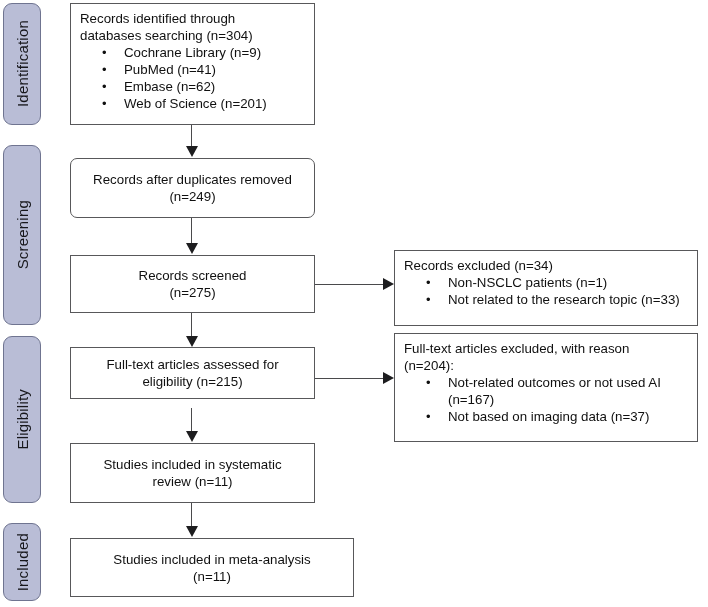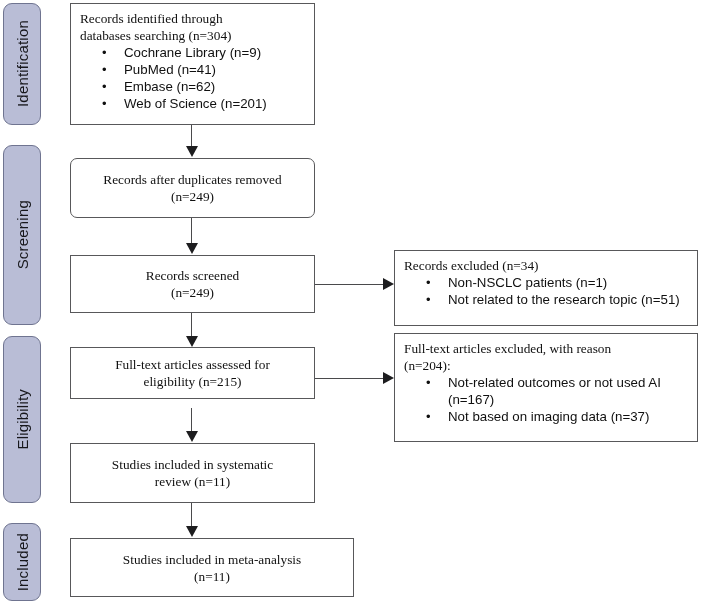--- a/index.html
+++ b/index.html
@@ -51,21 +51,20 @@
   .flow-box.center {
     display: flex;
     flex-direction: column;
     align-items: center;
     justify-content: center;
     text-align: center;
   }
   .flow-box .box-head {
     margin: 0;
     white-space: pre-line;
-    font-family: Liberation Serif, serif;
   }
   .flow-box ul.bullets {
     margin: 0;
     padding: 0 0 0 30px;
     list-style: none;
   }
   .flow-box ul.bullets li {
     position: relative;
     margin: 0;
     padding: 0 0 0 14px;
@@ -145,21 +144,21 @@
   <div class="flow-box center" style="left:70px; top:158px; width:245px; height:60px;border-radius:7px;">
     <div class="box-head">Records after duplicates removed
 (n=249)</div>
   </div>
 
   <div class="v-line" style="left:191px; top:218px; height:25px;"></div>
   <div class="arrow-down" style="left:186px; top:243px;"></div>
 
   <div class="flow-box center" style="left:70px; top:255px; width:245px; height:58px;">
     <div class="box-head">Records screened
-(n=249)</div>
+(n=275)</div>
   </div>
 
   <div class="v-line" style="left:191px; top:313px; height:23px;"></div>
   <div class="arrow-down" style="left:186px; top:336px;"></div>
 
   <div class="flow-box center" style="left:70px; top:347px; width:245px; height:52px;">
     <div class="box-head">Full-text articles assessed for
 eligibility (n=215)</div>
   </div>
 
@@ -182,21 +181,21 @@
   <div class="h-line" style="left:315px; top:284px; width:68px;"></div>
   <div class="arrow-right" style="left:383px; top:278px;"></div>
 
   <div class="h-line" style="left:315px; top:378px; width:68px;"></div>
   <div class="arrow-right" style="left:383px; top:372px;"></div>
 
   <div class="flow-box" style="left:394px; top:250px; width:304px; height:76px;">
     <div class="box-head">Records excluded (n=34)</div>
     <ul class="bullets">
       <li>Non-NSCLC patients (n=1)</li>
-      <li>Not related to the research topic (n=51)</li>
+      <li>Not related to the research topic (n=33)</li>
     </ul>
   </div>
 
   <div class="flow-box" style="left:394px; top:333px; width:304px; height:109px;">
     <div class="box-head">Full-text articles excluded, with reason
 (n=204):</div>
     <ul class="bullets">
       <li>Not-related outcomes or not used AI (n=167)</li>
       <li>Not based on imaging data (n=37)</li>
     </ul>

